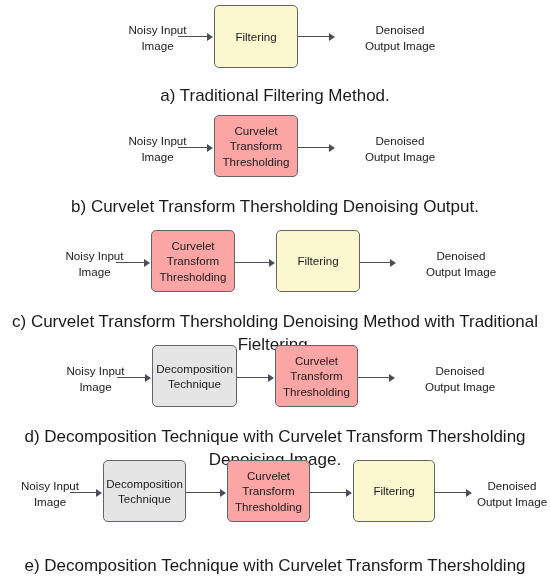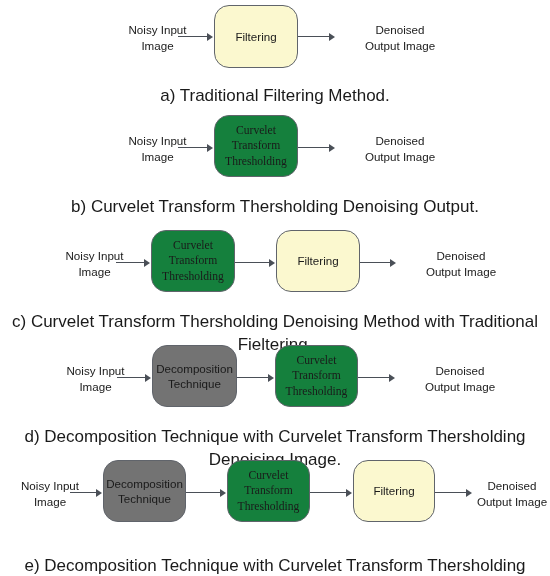--- a/index.html
+++ b/index.html
@@ -28,33 +28,33 @@
     position: absolute;
     left: 0;
     width: 456px;
   }
 
   
   .node {
     position: absolute;
     box-sizing: border-box;
     border: 1.3px solid #60646b;
-    border-radius: 15px;
+    border-radius: 5px;
     display: flex;
     align-items: center;
     justify-content: center;
     text-align: center;
     font-size: 11.6px;
     line-height: 1.32;
     color: #1a1a1a;
     padding: 2px 3px;
   }
   .node-yellow { background: #fbf8cf; }
-  .node-blue   { background: #15803d; font-family: Liberation Serif, serif; }
-  .node-green  { background: #737373; }
+  .node-blue   { background: #fca5a5; }
+  .node-green  { background: #e5e5e5; }
 
   .node .node-label { display: block; white-space: pre-line; }
 
   
   .endpoint {
     position: absolute;
     font-size: 11.6px;
     line-height: 1.35;
     text-align: center;
     color: #1a1a1a;

